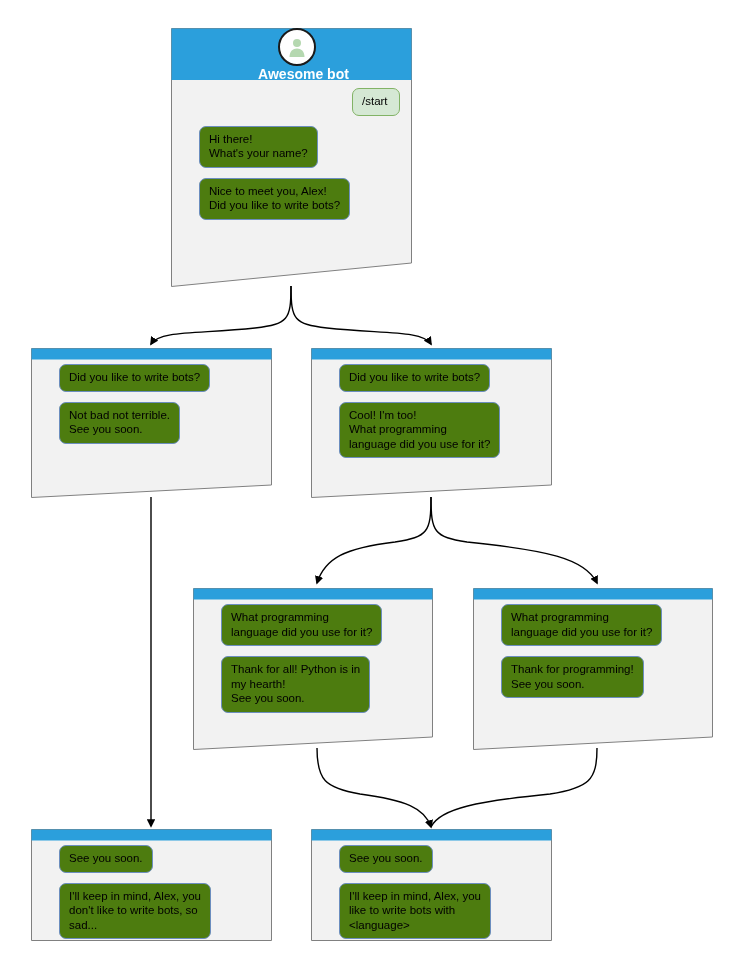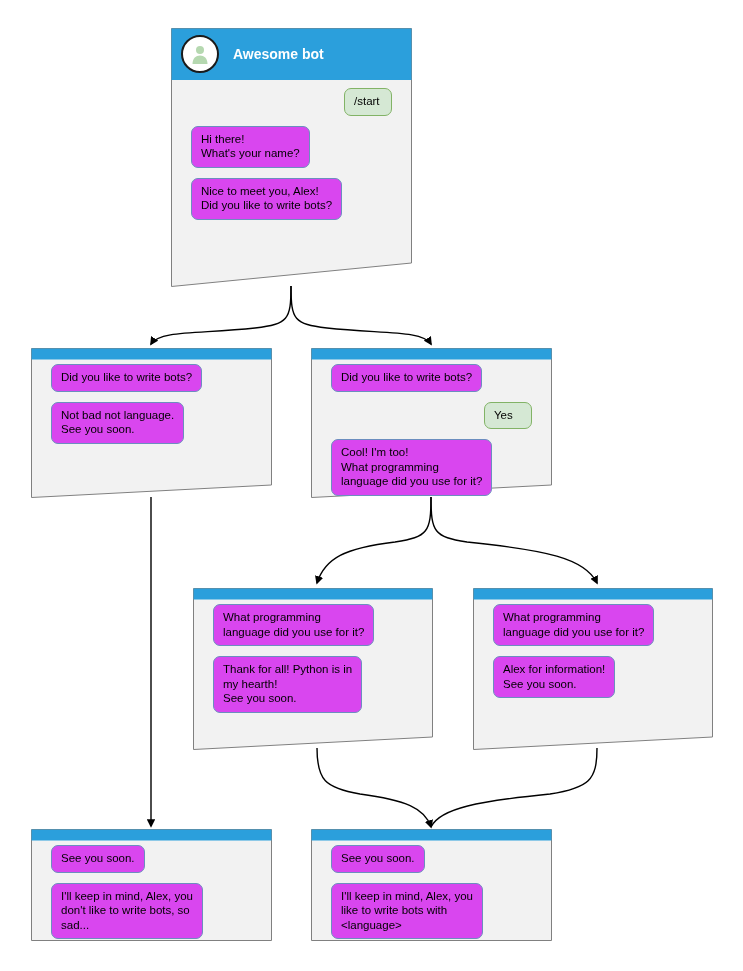--- a/index.html
+++ b/index.html
@@ -58,20 +58,21 @@
   .titlebar {
     position: absolute;
     left: 0;
     top: 0;
     width: 100%;
     height: 52px;
     display: flex;
     align-items: center;
     padding-left: 10px;
     box-sizing: border-box;
+    flex-direction: column;
   }
   .avatar {
     width: 38px;
     height: 38px;
     flex: 0 0 38px;
     border-radius: 50%;
     background: #ffffff;
     border: 2px solid #1a1a1a;
     box-sizing: border-box;
     display: flex;
@@ -82,21 +83,21 @@
     color: #ffffff;
     font-size: 14px;
     font-weight: bold;
     margin-left: 14px;
     white-space: nowrap;
   }
 
   
   .msgs {
     position: absolute;
-    left: 0;
+    left: 8px;
     width: 100%;
     box-sizing: border-box;
     padding: 0 20px;
   }
   .row {
     display: flex;
     margin-bottom: 10px;
   }
   .row.left  { justify-content: flex-start; }
   .row.right { justify-content: flex-end; }
@@ -105,21 +106,21 @@
     border-radius: 7px;
     border: 1px solid;
     padding: 5px 9px 6px 9px;
     font-size: 11.5px;
     line-height: 14.5px;
     color: #000000;
     white-space: pre-line;
     box-sizing: border-box;
   }
   .bubble.bot {
-    background: #d946ef;
+    background: #4d7c0f;
     border-color: #6c8ebf;
   }
   .bubble.user {
     background: #d5e8d4;
     border-color: #82b366;
     min-width: 48px;
     text-align: left;
   }
 </style>
 </head>
@@ -184,40 +185,37 @@
     <svg class="card-shape" viewBox="0 0 241 150" preserveAspectRatio="none">
       <path d="M 0.5 0.5 L 240.5 0.5 L 240.5 137 L 0.5 149.5 Z" fill="#f2f2f2" stroke="#808080" stroke-width="1"></path>
       <path d="M 0.5 0.5 L 240.5 0.5 L 240.5 11.5 L 0.5 11.5 Z" fill="#2b9fdc" stroke="none"></path>
     </svg>
     <div class="card-inner">
       <div class="msgs" style="top:16px;">
         <div class="row left">
           <div class="bubble bot">Did you like to write bots?</div>
         </div>
         <div class="row left">
-          <div class="bubble bot">Not bad not language.
+          <div class="bubble bot">Not bad not terrible.
 See you soon.</div>
         </div>
       </div>
     </div>
   </div>
 
   <div class="card" style="left:311px; top:348px; width:241px; height:150px;">
     <svg class="card-shape" viewBox="0 0 241 150" preserveAspectRatio="none">
       <path d="M 0.5 0.5 L 240.5 0.5 L 240.5 137 L 0.5 149.5 Z" fill="#f2f2f2" stroke="#808080" stroke-width="1"></path>
       <path d="M 0.5 0.5 L 240.5 0.5 L 240.5 11.5 L 0.5 11.5 Z" fill="#2b9fdc" stroke="none"></path>
     </svg>
     <div class="card-inner">
       <div class="msgs" style="top:16px;">
         <div class="row left">
           <div class="bubble bot">Did you like to write bots?</div>
         </div>
-        <div class="row right">
-          <div class="bubble user">Yes</div>
-        </div>
         <div class="row left">
           <div class="bubble bot">Cool! I'm too!
 What programming
 language did you use for it?</div>
         </div>
       </div>
     </div>
   </div>
 
   <div class="card" style="left:193px; top:588px; width:240px; height:162px;">
@@ -245,21 +243,21 @@
       <path d="M 0.5 0.5 L 239.5 0.5 L 239.5 149 L 0.5 161.5 Z" fill="#f2f2f2" stroke="#808080" stroke-width="1"></path>
       <path d="M 0.5 0.5 L 239.5 0.5 L 239.5 11.5 L 0.5 11.5 Z" fill="#2b9fdc" stroke="none"></path>
     </svg>
     <div class="card-inner">
       <div class="msgs" style="top:16px;">
         <div class="row left">
           <div class="bubble bot">What programming
 language did you use for it?</div>
         </div>
         <div class="row left">
-          <div class="bubble bot">Alex for information!
+          <div class="bubble bot">Thank for programming!
 See you soon.</div>
         </div>
       </div>
     </div>
   </div>
 
   <div class="card" style="left:31px; top:829px; width:241px; height:112px;">
     <svg class="card-shape" viewBox="0 0 241 112" preserveAspectRatio="none">
       <path d="M 0.5 0.5 L 240.5 0.5 L 240.5 111.5 L 0.5 111.5 Z" fill="#f2f2f2" stroke="#808080" stroke-width="1"></path>
       <path d="M 0.5 0.5 L 240.5 0.5 L 240.5 11.5 L 0.5 11.5 Z" fill="#2b9fdc" stroke="none"></path>

